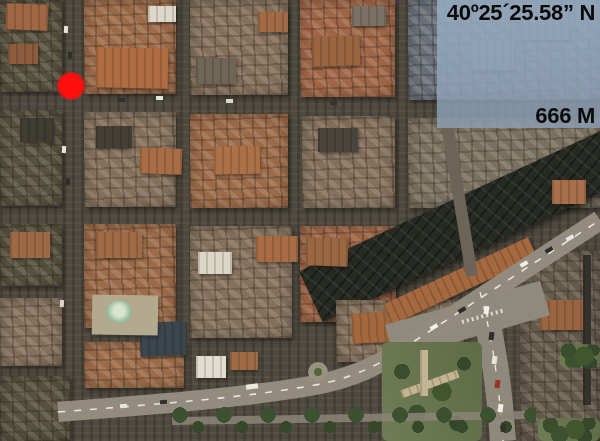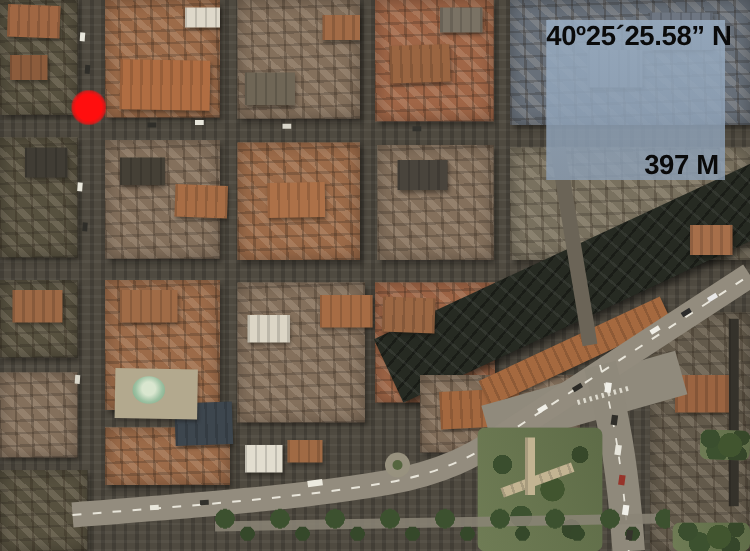--- a/index.html
+++ b/index.html
@@ -40,21 +40,21 @@
        radial-gradient(circle 6px at 30px 24px, #35482a 96%, rgba(0,0,0,0) 98%);
      background-size:44px 36px;}
   #wall{position:absolute;z-index:6;left:172px;top:414px;width:356px;height:8px;
      background:#8b8577;transform:rotate(-1deg);opacity:.85;}
   #garden{position:absolute;z-index:4;left:92px;top:295px;width:66px;height:40px;
      background:#b3a98e;transform:rotate(1deg);box-shadow:1px 2px 3px rgba(20,18,14,.4);}
   #pool{position:absolute;z-index:5;left:106px;top:301px;width:26px;height:22px;border-radius:50%;
      background:radial-gradient(circle at 50% 45%, #d9e6cf 0 30%, #9cc1a2 60%, #74a07c 100%);}
   #marker{position:absolute;z-index:9;left:57px;top:72px;width:28px;height:28px;
      background:radial-gradient(circle, #ff0e0e 0 53%, rgba(255,14,14,.72) 66%, rgba(255,14,14,0) 74%);}
-  #coord-panel{position:absolute;z-index:10;left:437px;top:16px;width:143px;height:128px;
+  #coord-panel{position:absolute;z-index:10;left:437px;top:0;width:163px;height:128px;
      background:linear-gradient(rgba(152,172,193,.87), rgba(139,158,180,.82));text-decoration:underline;}
   .coord-line{position:absolute;right:0;width:100%;padding-right:5px;box-sizing:border-box;
      text-align:right;color:#0a0a0a;font-weight:bold;font-size:22px;line-height:26px;
      letter-spacing:-.3px;white-space:nowrap;}
   .l1{top:0;} .l2{top:50px;} .l3{top:103px;}
 </style>
 </head>
 <body>
 
 <div id="screen">
@@ -158,16 +158,16 @@
     <rect x="118" y="98" width="7" height="4" fill="#2f2e29"></rect>
     <rect x="156" y="96" width="7" height="4" fill="#e8e6db"></rect>
     <rect x="226" y="99" width="7" height="4" fill="#d9d6ca"></rect>
     <rect x="330" y="101" width="7" height="4" fill="#33322d"></rect>
   </svg>
 
   <div id="marker"></div>
 
   <div id="coord-panel">
     <div class="coord-line l1">40º25´25.58” N</div>
-    <div class="coord-line l3">397 M</div>
+    <div class="coord-line l3">666 M</div>
   </div>
 
 </div>
 
 </body></html>

